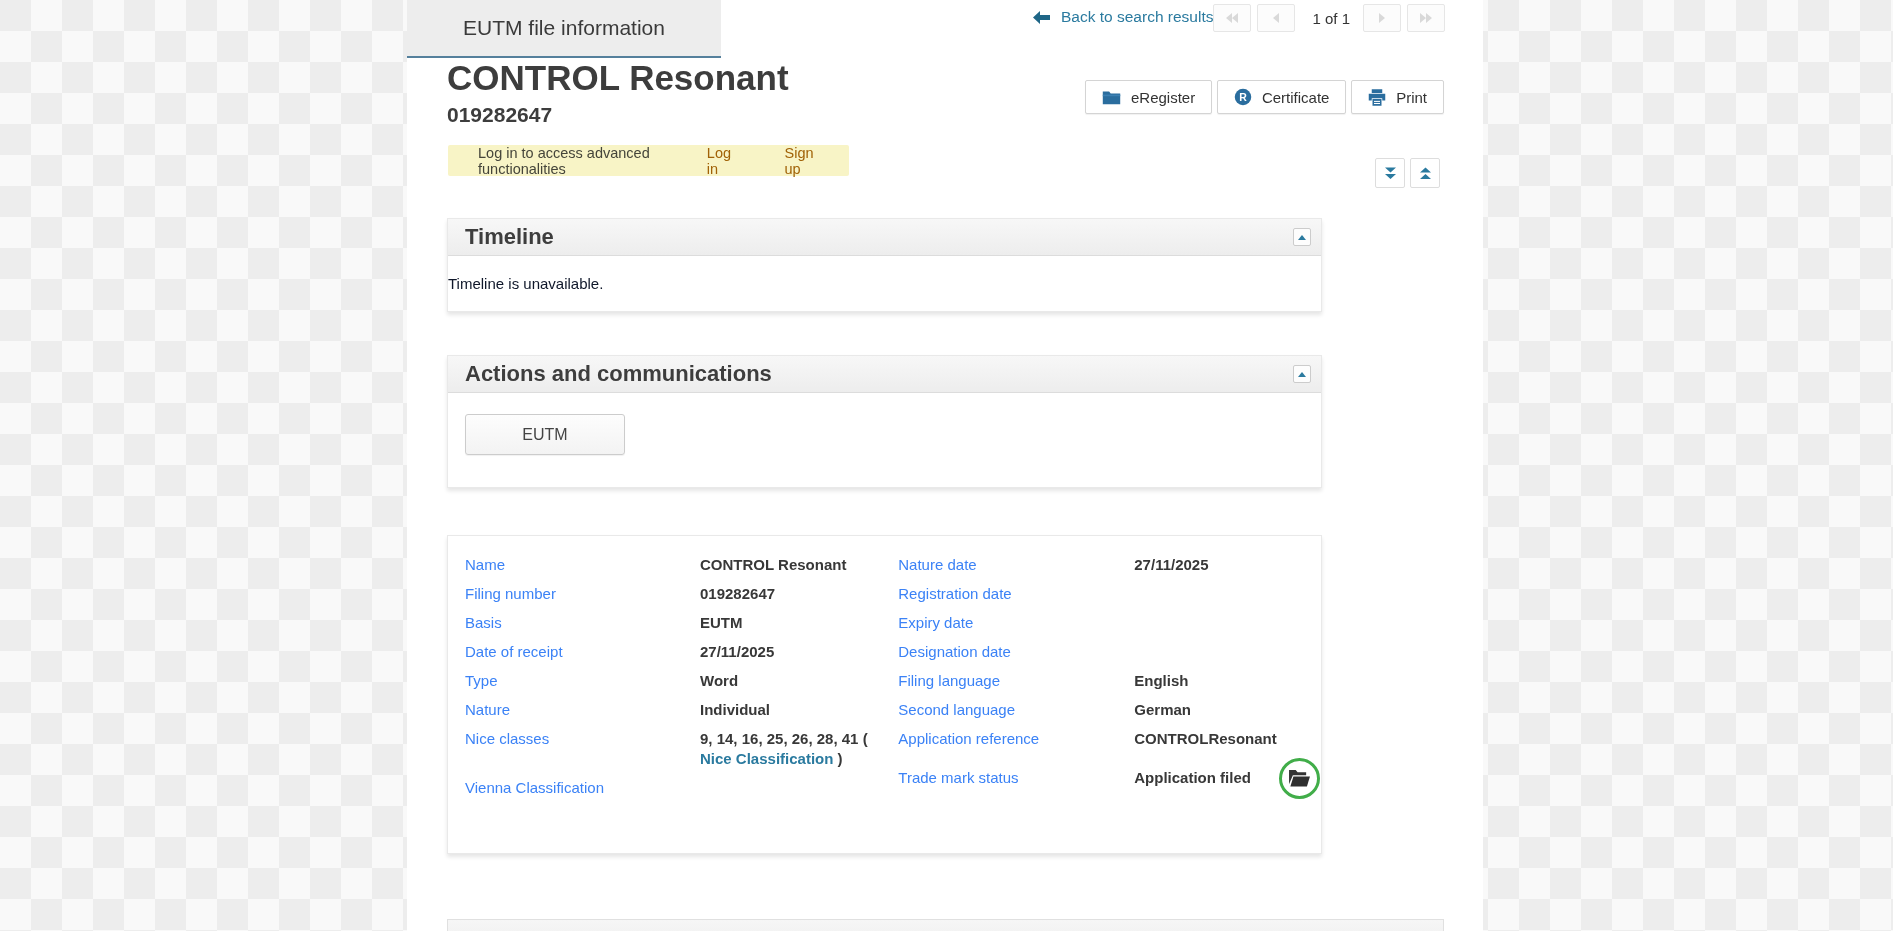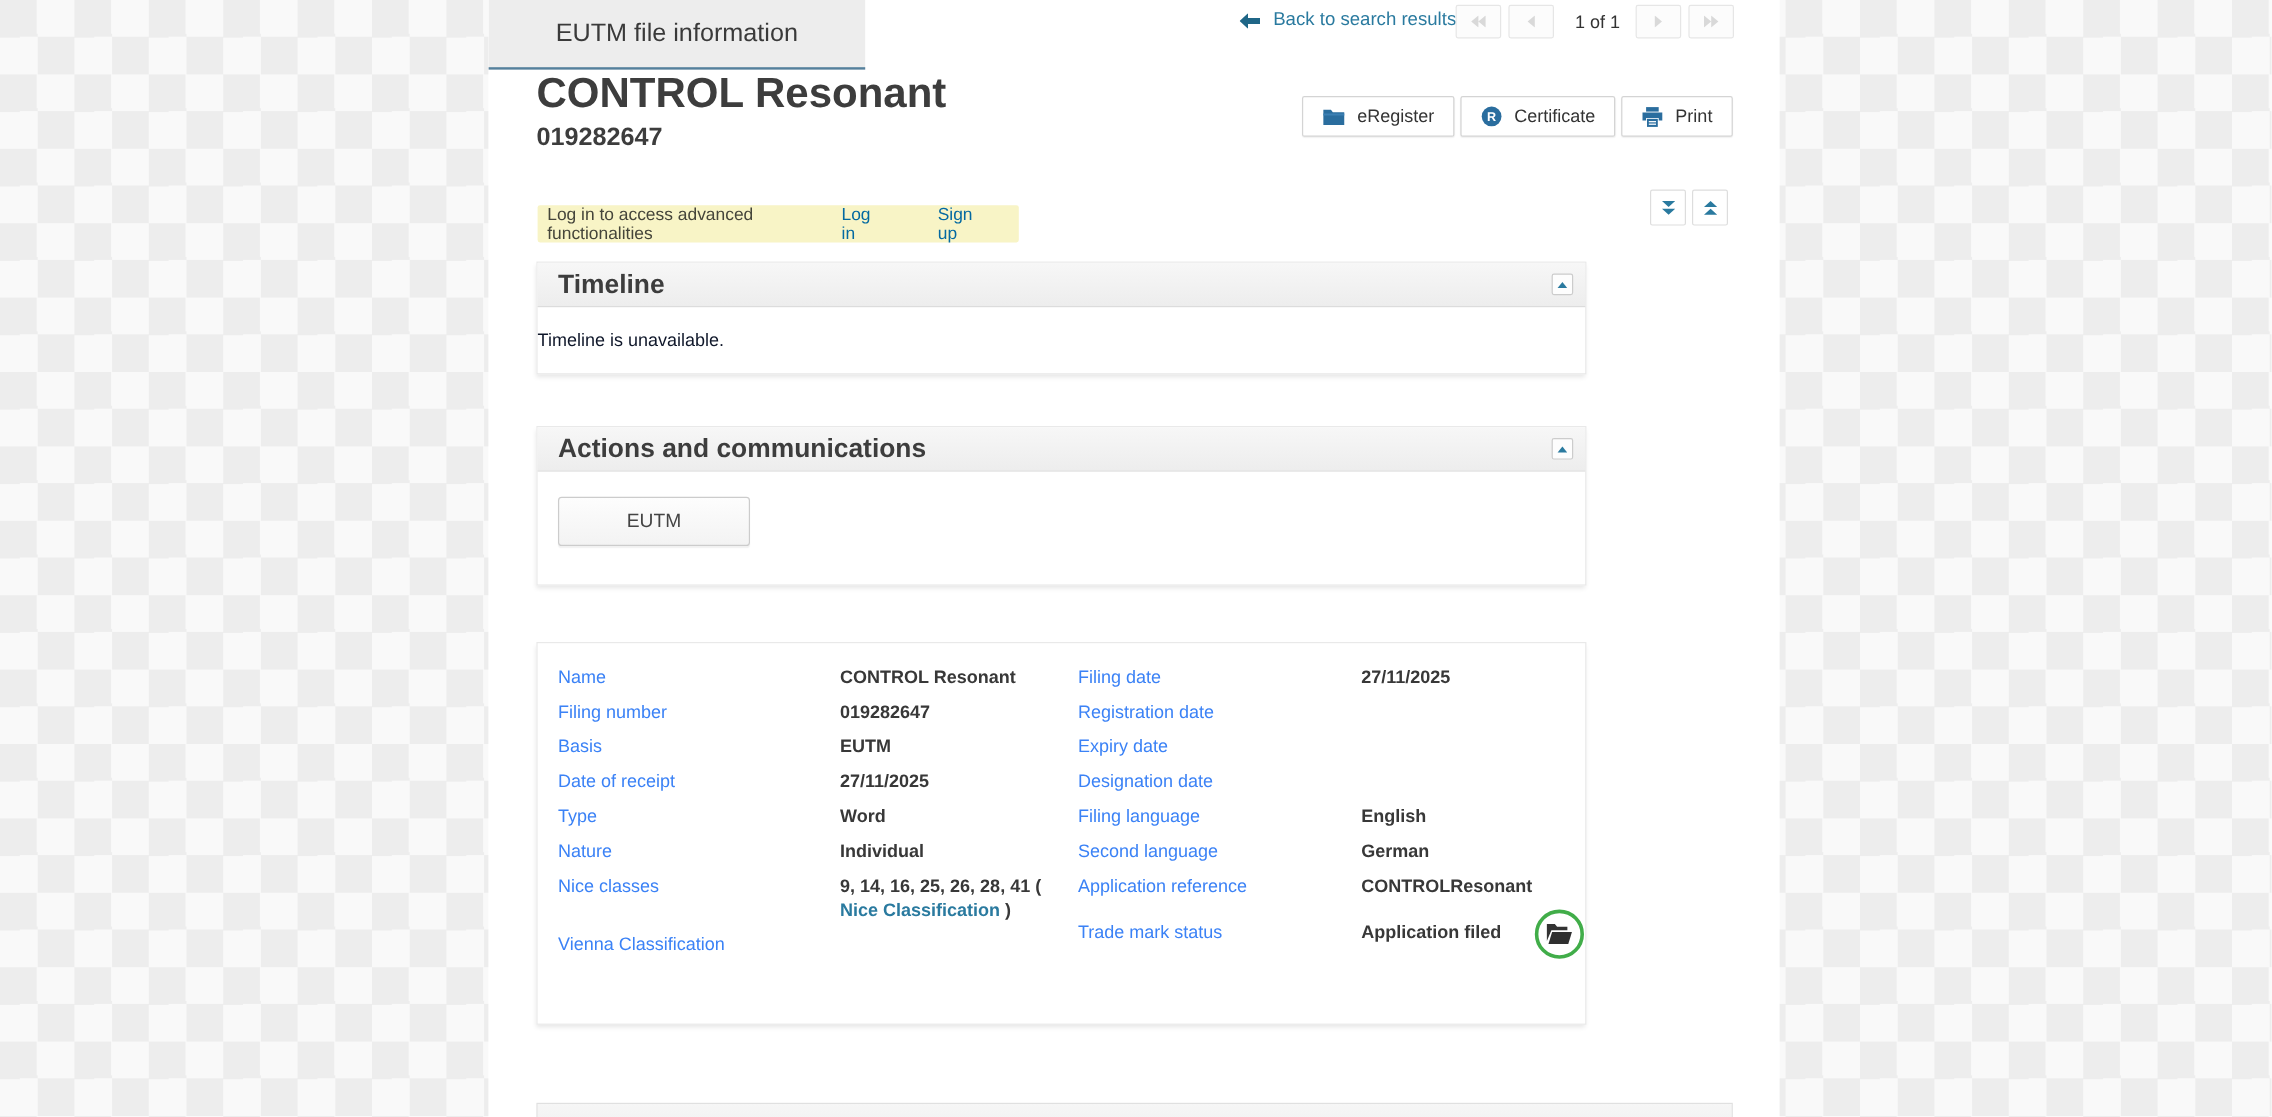--- a/index.html
+++ b/index.html
@@ -41,26 +41,26 @@
   .tm-number { font-size: 21px; font-weight: bold; color: #3d3d3d; margin-top: 5px; }
   
   .toolbar { position: absolute; left: 678px; top: 80px; width: 359px; display: flex; justify-content: space-between; }
   .tool-btn {
     height: 34px; background: #ffffff; border: 1px solid #d4d4d4; border-radius: 2px;
     display: flex; align-items: center; gap: 10px; padding: 0 16px;
     font-size: 15px; color: #333; box-shadow: 0 1px 1px rgba(0,0,0,0.06); cursor: pointer;
   }
   
   .login-bar {
-    position: absolute; left: 41px; top: 171px; width: 401px; height: 31px;
+    position: absolute; left: 41px; top: 145px; width: 401px; height: 31px;
     background: #f8f4c6; border-radius: 2px;
-    display: flex; align-items: center; padding-left: 8px; font-size: 14.5px; color: #45453a;
+    display: flex; align-items: center; padding-left: 30px; font-size: 14.5px; color: #45453a;
   }
   .login-bar .msg { margin-right: 24px; }
-  .login-bar a { color: #0369a1; text-decoration: none; margin-right: 30px; cursor: pointer; margin-left: 20px; }
+  .login-bar a { color: #a16207; text-decoration: none; margin-right: 30px; cursor: pointer; margin-left: 20px; }
   
   .collapse-group { position: absolute; left: 968px; top: 158px; display: flex; gap: 5px; }
   .collapse-btn {
     width: 30px; height: 30px; background: #fff; border: 1px solid #dddddd; border-radius: 2px;
     display: flex; align-items: center; justify-content: center; cursor: pointer;
   }
   
   .panel {
     position: absolute; left: 40px; width: 875px; background: #fff;
     border: 1px solid #e9e9e9; box-shadow: 0 3px 4px rgba(0,0,0,0.10);
@@ -279,21 +279,21 @@
           <div class="tm-value"><span>9, 14, 16, 25, 26, 28, 41 ( </span><a class="nice-link">Nice Classification</a><span> )</span></div>
         </div>
         <div class="tm-row">
           <div class="tm-label">Vienna Classification</div>
           <div class="tm-value"></div>
         </div>
       </div>
 
       <div class="tm-col-right">
         <div class="tm-row">
-          <div class="tm-label">Filing date</div>
+          <div class="tm-label">Nature date</div>
           <div class="tm-value">27/11/2025</div>
         </div>
         <div class="tm-row">
           <div class="tm-label">Registration date</div>
           <div class="tm-value"></div>
         </div>
         <div class="tm-row">
           <div class="tm-label">Expiry date</div>
           <div class="tm-value"></div>
         </div>

